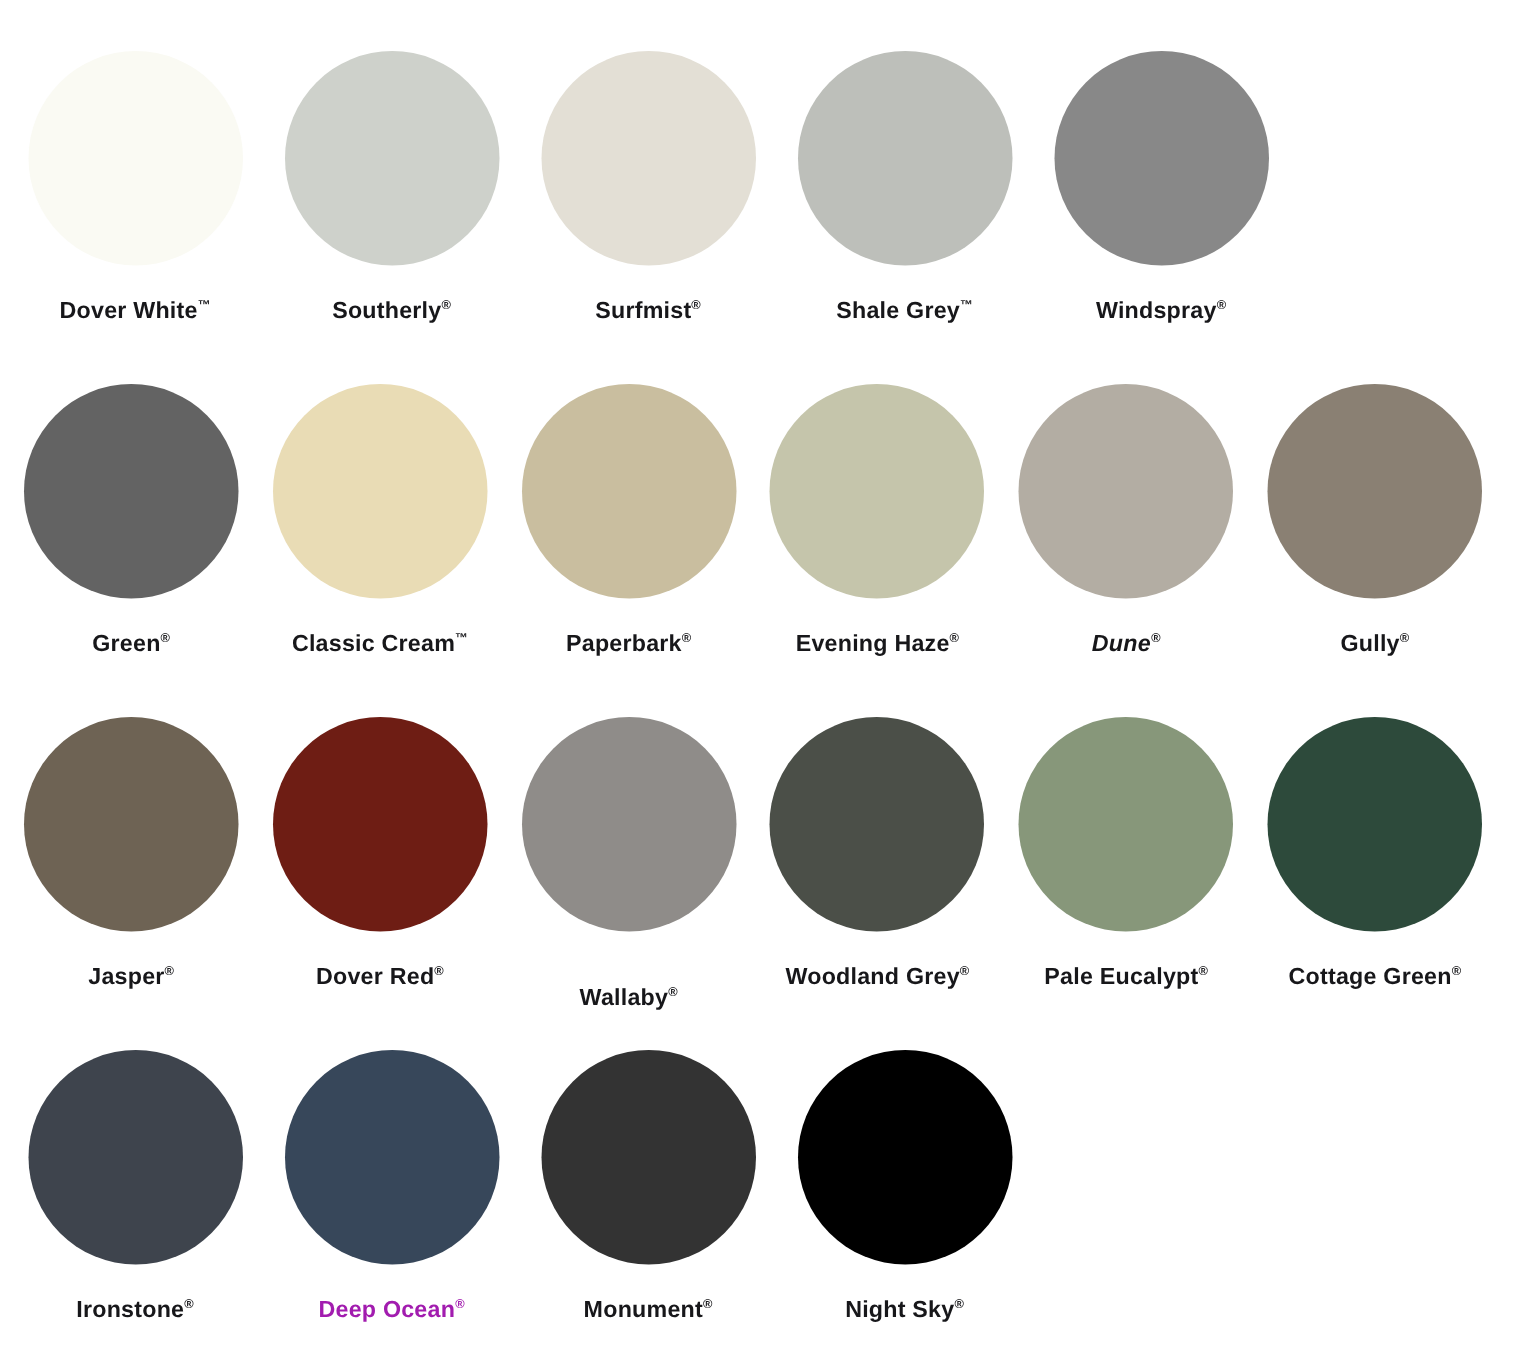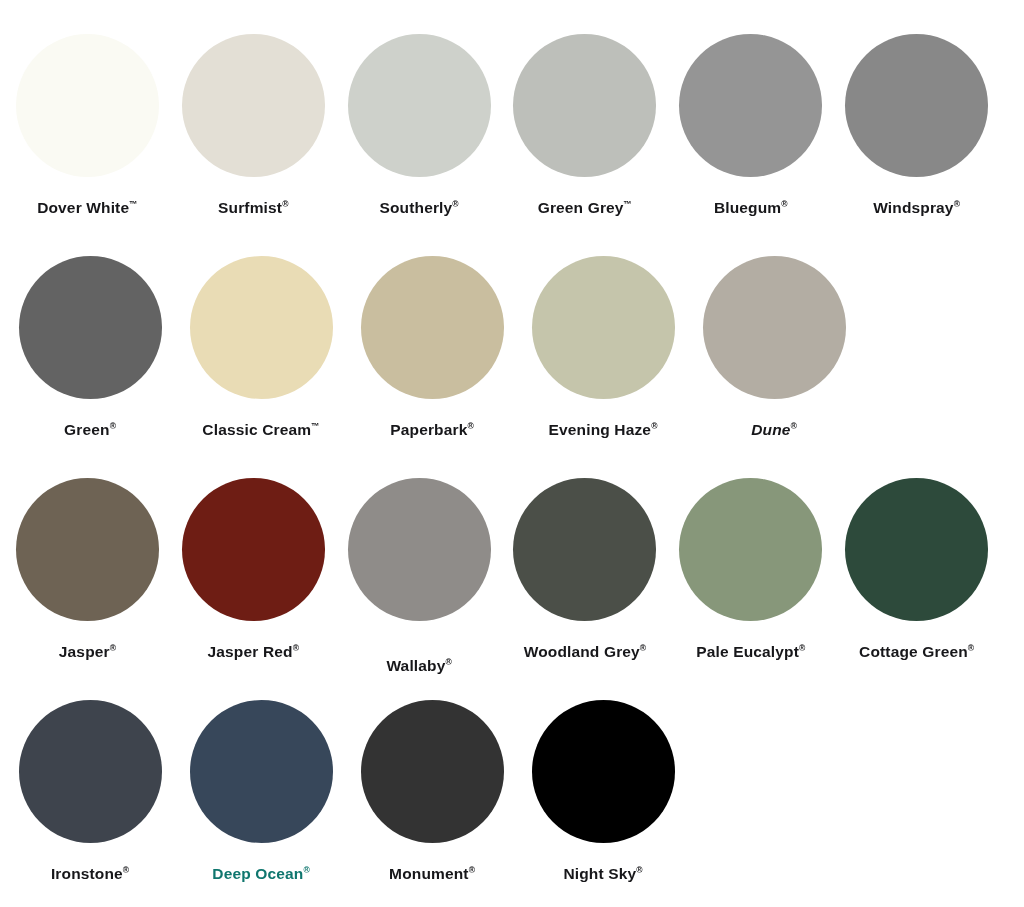--- a/index.html
+++ b/index.html
@@ -75,34 +75,30 @@
 <body style="background-color: rgb(255, 255, 255);">
 
 <div class="palette-sheet">
 
   <div class="swatch-row row-1">
     <div class="swatch-cell">
       <span class="swatch-disc" style="background-color: rgb(250, 250, 243);"></span>
       <div class="swatch-label" style="color: rgb(23, 23, 26);"><span>Dover White</span><span class="tm-mark">™</span></div>
     </div>
     <div class="swatch-cell">
+      <span class="swatch-disc" style="background-color: rgb(206, 209, 203);"></span>
+      <div class="swatch-label" style="color: rgb(23, 23, 26);"><span>Southerly</span><span class="tm-mark">®</span></div>
+    </div>
+    <div class="swatch-cell">
       <span class="swatch-disc" style="background-color: rgb(227, 223, 213);"></span>
       <div class="swatch-label" style="color: rgb(23, 23, 26);"><span>Surfmist</span><span class="tm-mark">®</span></div>
     </div>
     <div class="swatch-cell">
-      <span class="swatch-disc" style="background-color: rgb(206, 209, 203);"></span>
-      <div class="swatch-label" style="color: rgb(23, 23, 26);"><span>Southerly</span><span class="tm-mark">®</span></div>
-    </div>
-    <div class="swatch-cell">
       <span class="swatch-disc" style="background-color: rgb(189, 191, 186);"></span>
-      <div class="swatch-label" style="color: rgb(23, 23, 26);"><span>Green Grey</span><span class="tm-mark">™</span></div>
-    </div>
-    <div class="swatch-cell">
-      <span class="swatch-disc" style="background-color: rgb(149, 149, 149);"></span>
-      <div class="swatch-label" style="color: rgb(23, 23, 26);"><span>Bluegum</span><span class="tm-mark">®</span></div>
+      <div class="swatch-label" style="color: rgb(23, 23, 26);"><span>Shale Grey</span><span class="tm-mark">™</span></div>
     </div>
     <div class="swatch-cell">
       <span class="swatch-disc" style="background-color: rgb(136, 136, 136);"></span>
       <div class="swatch-label" style="color: rgb(23, 23, 26);"><span>Windspray</span><span class="tm-mark">®</span></div>
     </div>
   </div>
 
   <div class="swatch-row row-2">
     <div class="swatch-cell">
       <span class="swatch-disc" style="background-color: rgb(99, 99, 99);"></span>
@@ -117,30 +113,34 @@
       <div class="swatch-label" style="color: rgb(23, 23, 26);"><span>Paperbark</span><span class="tm-mark">®</span></div>
     </div>
     <div class="swatch-cell">
       <span class="swatch-disc" style="background-color: rgb(197, 197, 171);"></span>
       <div class="swatch-label" style="color: rgb(23, 23, 26);"><span>Evening Haze</span><span class="tm-mark">®</span></div>
     </div>
     <div class="swatch-cell">
       <span class="swatch-disc" style="background-color: rgb(179, 173, 163);"></span>
       <div class="swatch-label" style="color: rgb(23, 23, 26); font-style: italic;"><span>Dune</span><span class="tm-mark">®</span></div>
     </div>
+    <div class="swatch-cell">
+      <span class="swatch-disc" style="background-color: rgb(138, 128, 115);"></span>
+      <div class="swatch-label" style="color: rgb(23, 23, 26);"><span>Gully</span><span class="tm-mark">®</span></div>
+    </div>
   </div>
 
   <div class="swatch-row row-3">
     <div class="swatch-cell">
       <span class="swatch-disc" style="background-color: rgb(110, 99, 84);"></span>
       <div class="swatch-label" style="color: rgb(23, 23, 26);"><span>Jasper</span><span class="tm-mark">®</span></div>
     </div>
     <div class="swatch-cell">
       <span class="swatch-disc" style="background-color: rgb(110, 29, 20);"></span>
-      <div class="swatch-label" style="color: rgb(23, 23, 26);"><span>Jasper Red</span><span class="tm-mark">®</span></div>
+      <div class="swatch-label" style="color: rgb(23, 23, 26);"><span>Dover Red</span><span class="tm-mark">®</span></div>
     </div>
     <div class="swatch-cell">
       <span class="swatch-disc" style="background-color: rgb(143, 140, 137);"></span>
       <div class="swatch-label" style="color: rgb(23, 23, 26); margin-top: 36px;"><span>Wallaby</span><span class="tm-mark">®</span></div>
     </div>
     <div class="swatch-cell">
       <span class="swatch-disc" style="background-color: rgb(75, 79, 72);"></span>
       <div class="swatch-label" style="color: rgb(23, 23, 26);"><span>Woodland Grey</span><span class="tm-mark">®</span></div>
     </div>
     <div class="swatch-cell">
@@ -153,21 +153,21 @@
     </div>
   </div>
 
   <div class="swatch-row row-4">
     <div class="swatch-cell">
       <span class="swatch-disc" style="background-color: rgb(62, 68, 77);"></span>
       <div class="swatch-label" style="color: rgb(23, 23, 26);"><span>Ironstone</span><span class="tm-mark">®</span></div>
     </div>
     <div class="swatch-cell">
       <span class="swatch-disc" style="background-color: rgb(55, 71, 90);"></span>
-      <div class="swatch-label" style="color: #0f766e;"><span>Deep Ocean</span><span class="tm-mark">®</span></div>
+      <div class="swatch-label" style="color: #a21caf;"><span>Deep Ocean</span><span class="tm-mark">®</span></div>
     </div>
     <div class="swatch-cell">
       <span class="swatch-disc" style="background-color: rgb(51, 51, 51);"></span>
       <div class="swatch-label" style="color: rgb(23, 23, 26);"><span>Monument</span><span class="tm-mark">®</span></div>
     </div>
     <div class="swatch-cell">
       <span class="swatch-disc" style="background-color: rgb(0, 0, 0);"></span>
       <div class="swatch-label" style="color: rgb(23, 23, 26);"><span>Night Sky</span><span class="tm-mark">®</span></div>
     </div>
   </div>

